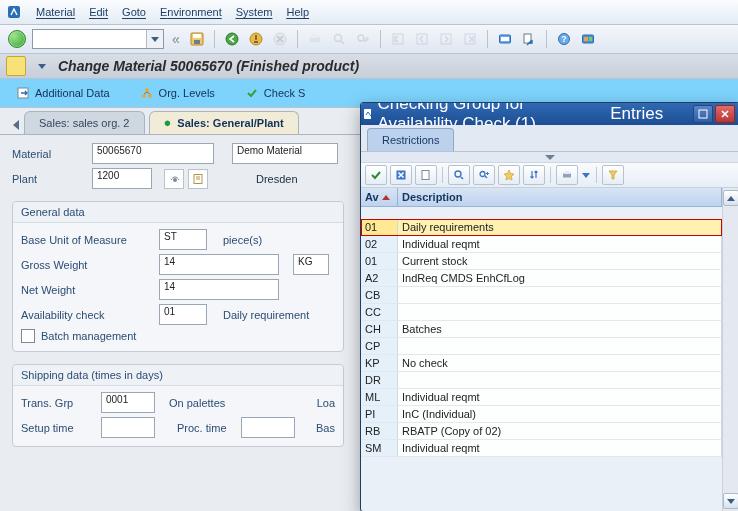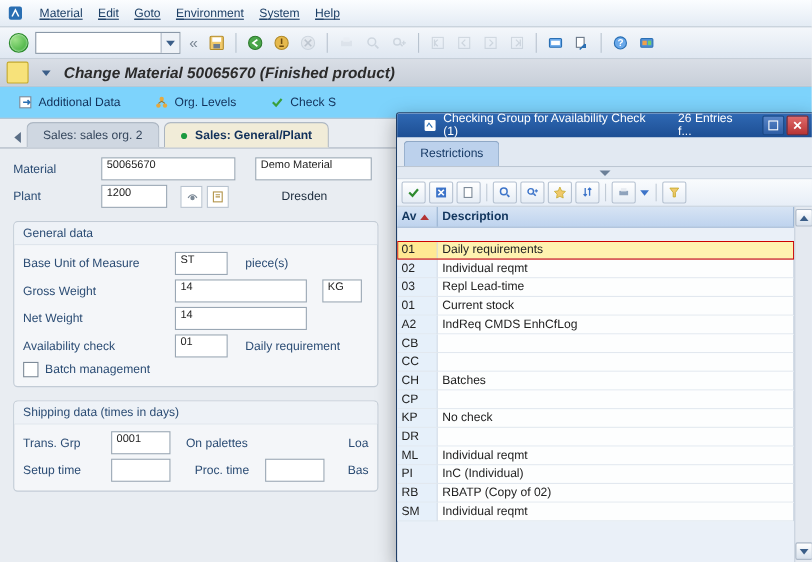--- a/index.html
+++ b/index.html
@@ -68,21 +68,21 @@
   .groupbox{border:1px solid #c3ccd6;background:#f4f6f9;border-radius:4px;margin-top:8px;padding:0;}
   .grouphead{padding:4px 8px;color:#2b4c74;background:#eef2f7;border-bottom:1px solid #d5dce4;border-radius:4px 4px 0 0;}
   .groupbody{padding:6px 8px 8px;display:flex;flex-direction:column;gap:4px;}
   .lbl2{width:130px;color:#2b4c74;}
   .u{display:inline-block;margin-left:8px;color:#2b4c74;}
   .chk{display:flex;align-items:center;gap:6px;color:#2b4c74;}
   .chkbox{width:12px;height:12px;border:1px solid #7d8a98;background:#fff;}
 
   
   .modal{position:absolute;left:360px;top:102px;width:378px;height:408px;box-shadow:0 6px 18px rgba(0,0,0,.35);border:1px solid #1e3d66;border-radius:3px;background:#eaf0f8;display:flex;flex-direction:column;overflow:hidden;}
-  .m-title{height:22px;background:linear-gradient(#2f69b4,#1d4e93);color:#fff;display:flex;align-items:center;padding:0 4px 0 24px;gap:6px;font-size:11px;}
+  .m-title{height:22px;background:linear-gradient(#2f69b4,#1d4e93);color:#fff;display:flex;align-items:center;padding:0 4px 0 2px;gap:6px;font-size:17px;}
   .m-title .spacer{flex:1;}
   .m-sys{display:flex;gap:2px;}
   .m-sys .mbtn{width:18px;height:16px;background:linear-gradient(#5a86c8,#2e5ea5);border:1px solid #1c4884;border-radius:2px;display:flex;align-items:center;justify-content:center;color:#fff;}
   .m-sys .mbtn.close{background:linear-gradient(#e06a6a,#b83535);border-color:#8f2727;}
 
   .m-tabs{height:26px;display:flex;align-items:flex-end;padding:0 6px;background:#e2e9f2;border-bottom:1px solid #b8c3cf;}
   .mtab{height:22px;padding:0 14px;display:flex;align-items:center;background:#bcd1ec;border:1px solid #8fa8c6;border-bottom:none;border-radius:4px 4px 0 0;color:#173a66;}
   .m-collapse{height:10px;display:flex;align-items:center;justify-content:center;background:#e2e9f2;border-bottom:1px solid #cdd6e1;}
   .tiny-tri{width:0;height:0;border-left:5px solid transparent;border-right:5px solid transparent;border-top:5px solid #6b7f97;}
 
@@ -464,24 +464,20 @@
       <div class="m-rows" id="m-rows">
             <div class="m-row sel">
               <div class="m-c c1">01</div>
               <div class="m-c c2">Daily requirements</div>
             </div>
             <div class="m-row">
               <div class="m-c c1">02</div>
               <div class="m-c c2">Individual reqmt</div>
             </div>
             <div class="m-row">
-              <div class="m-c c1">03</div>
-              <div class="m-c c2">Repl Lead-time</div>
-            </div>
-            <div class="m-row">
               <div class="m-c c1">01</div>
               <div class="m-c c2">Current stock</div>
             </div>
             <div class="m-row">
               <div class="m-c c1">A2</div>
               <div class="m-c c2">IndReq CMDS EnhCfLog</div>
             </div>
             <div class="m-row">
               <div class="m-c c1">CB</div>
               <div class="m-c c2"></div>

